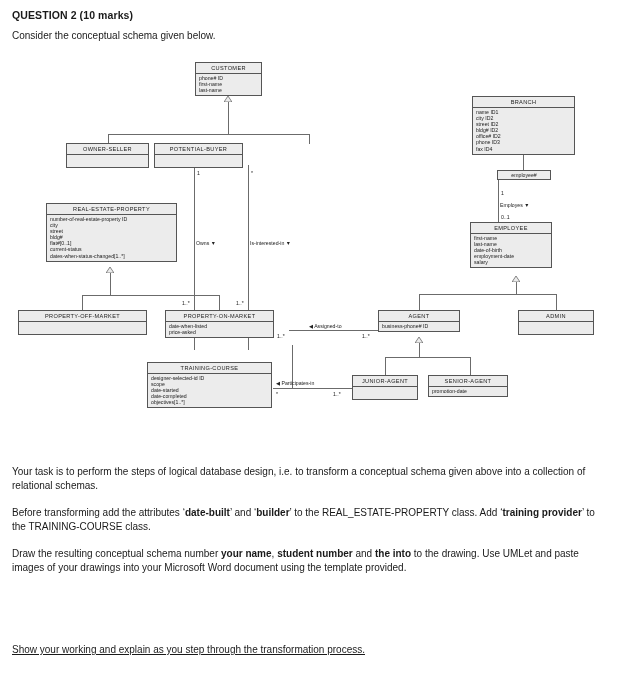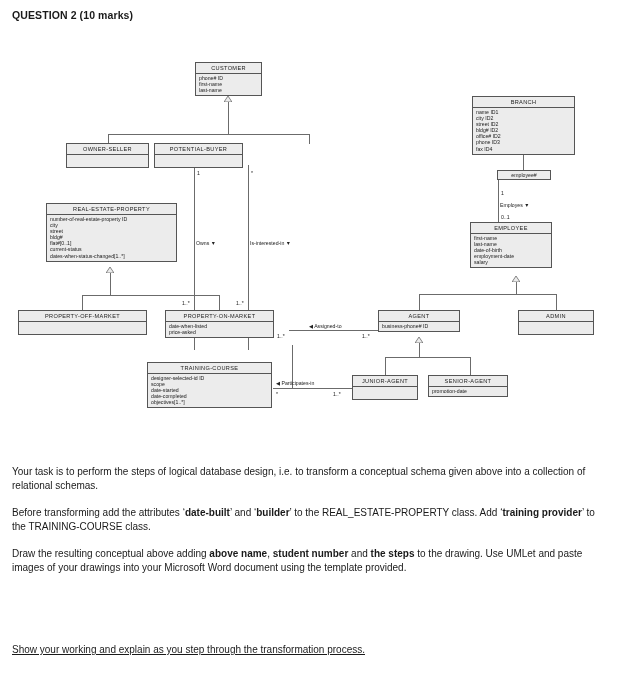--- a/index.html
+++ b/index.html
@@ -89,20 +89,21 @@
     color:#222;
     white-space:nowrap;
   }
 </style>
 </head>
 <body>
 
 <div class="page">
 
   <div class="q-title">QUESTION 2 (10 marks)</div>
+  <div class="q-intro">Consider the conceptual schema given below.</div>
 
   <div class="diagram">
 
     <div class="ln lnv" style="left:228px;top:47px;height:32px;"></div>
     <div class="ln lnh" style="left:108px;top:79px;width:201px;"></div>
     <div class="ln lnv" style="left:108px;top:79px;height:10px;"></div>
     <div class="ln lnv" style="left:309px;top:79px;height:10px;"></div>
 
     <div class="ln lnv" style="left:194px;top:110px;height:185px;"></div>
 
@@ -267,19 +268,19 @@
     <div class="mult" style="left:362px;top:278px;">1..*</div>
     <div class="mult" style="left:276px;top:336px;">*</div>
     <div class="mult" style="left:333px;top:336px;">1..*</div>
 
   </div>
 
   <div class="body-text" style="top:465px;">Your task is to perform the steps of logical database design, i.e. to transform a conceptual schema given above into a collection of relational schemas.</div>
 
   <div class="body-text" style="top:506px;"><span>Before transforming add the attributes ‘</span><b>date-built</b><span>’ and ‘</span><b>builder</b><span>’ to the REAL_ESTATE-PROPERTY class. Add ‘</span><b>training provider</b><span>’ to the TRAINING-COURSE class.</span></div>
 
-  <div class="body-text" style="top:547px;"><span>Draw the resulting conceptual above adding </span><b>above name</b><span>, </span><b>student number</b><span> and </span><b>the steps</b><span> to the drawing. Use UMLet and paste images of your drawings into your Microsoft Word document using the template provided.</span></div>
+  <div class="body-text" style="top:547px;"><span>Draw the resulting conceptual schema number </span><b>your name</b><span>, </span><b>student number</b><span> and </span><b>the into</b><span> to the drawing. Use UMLet and paste images of your drawings into your Microsoft Word document using the template provided.</span></div>
 
 
   <div class="body-text" style="top:643px;text-decoration:underline;">Show your working and explain as you step through the transformation process.</div>
 
 
 </div>
 
 </body></html>

